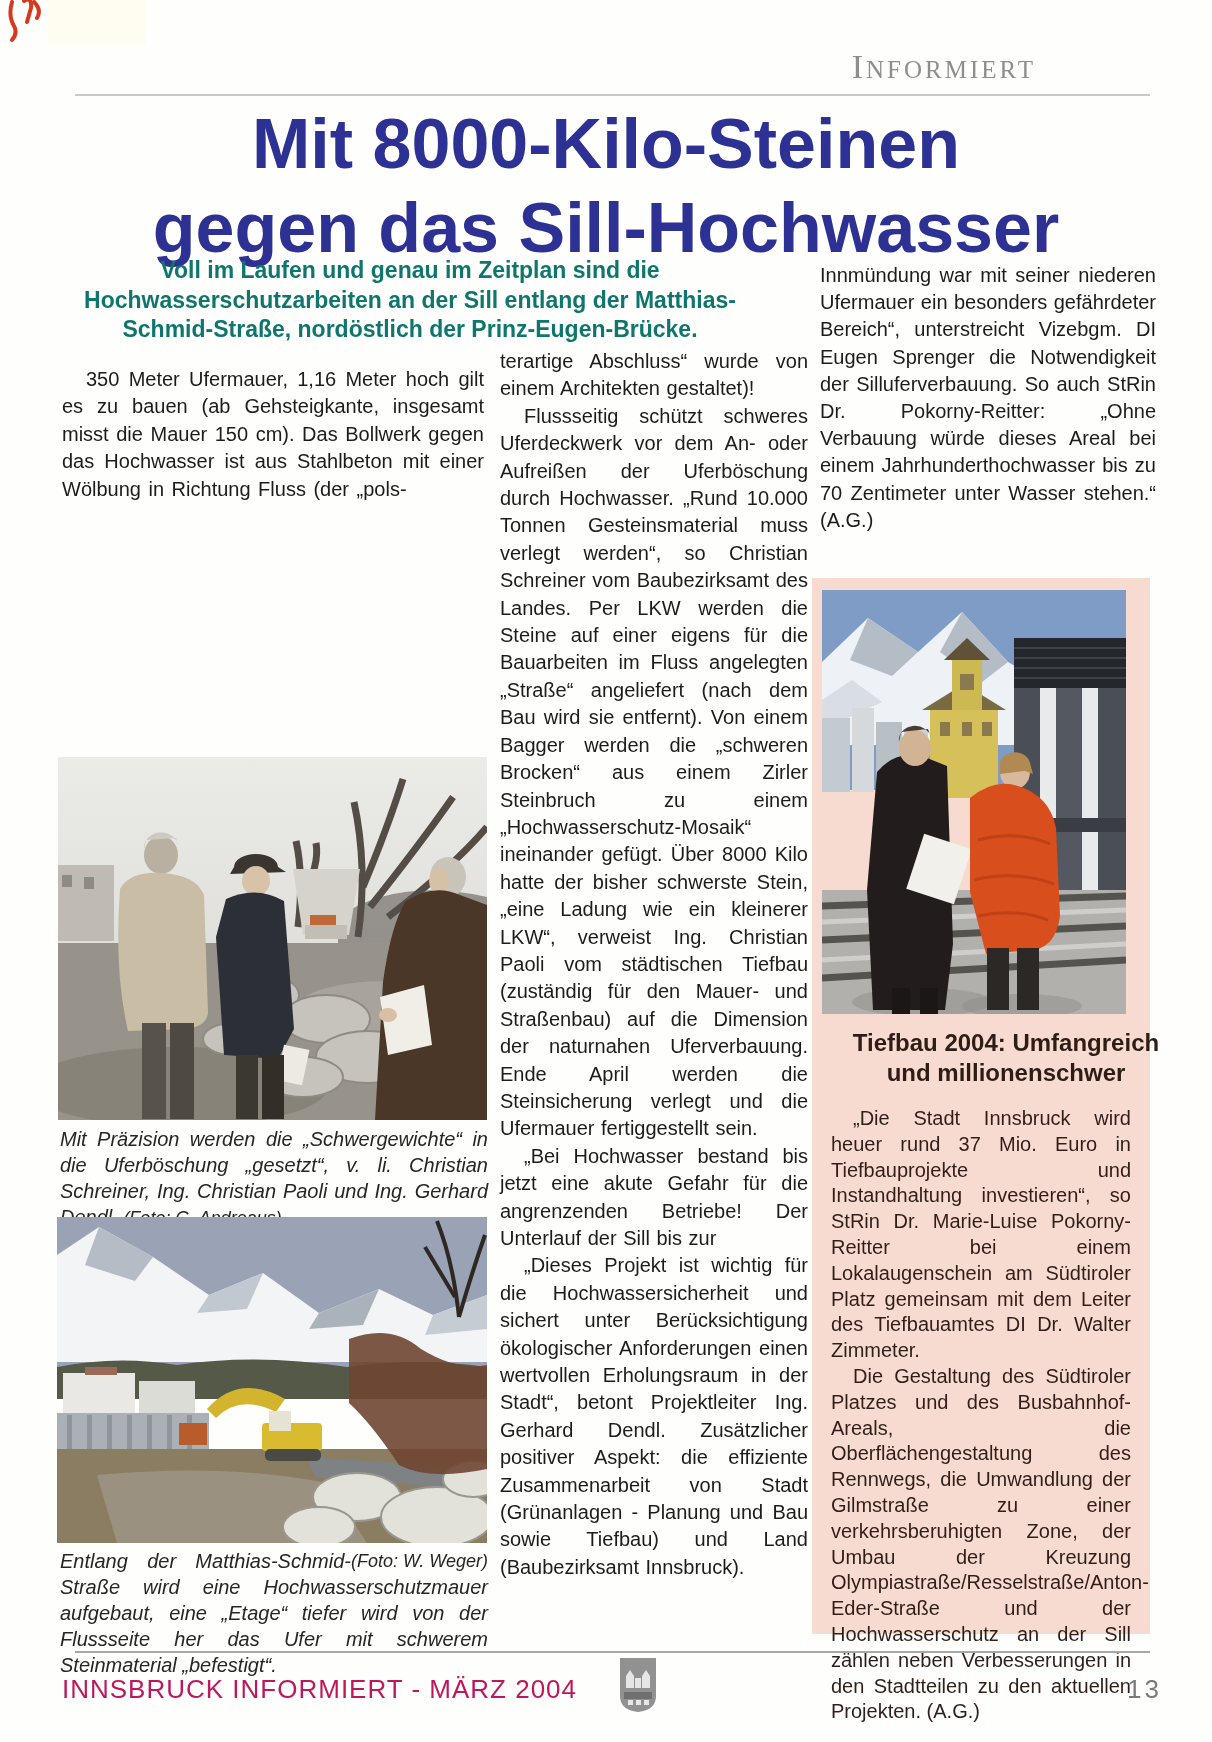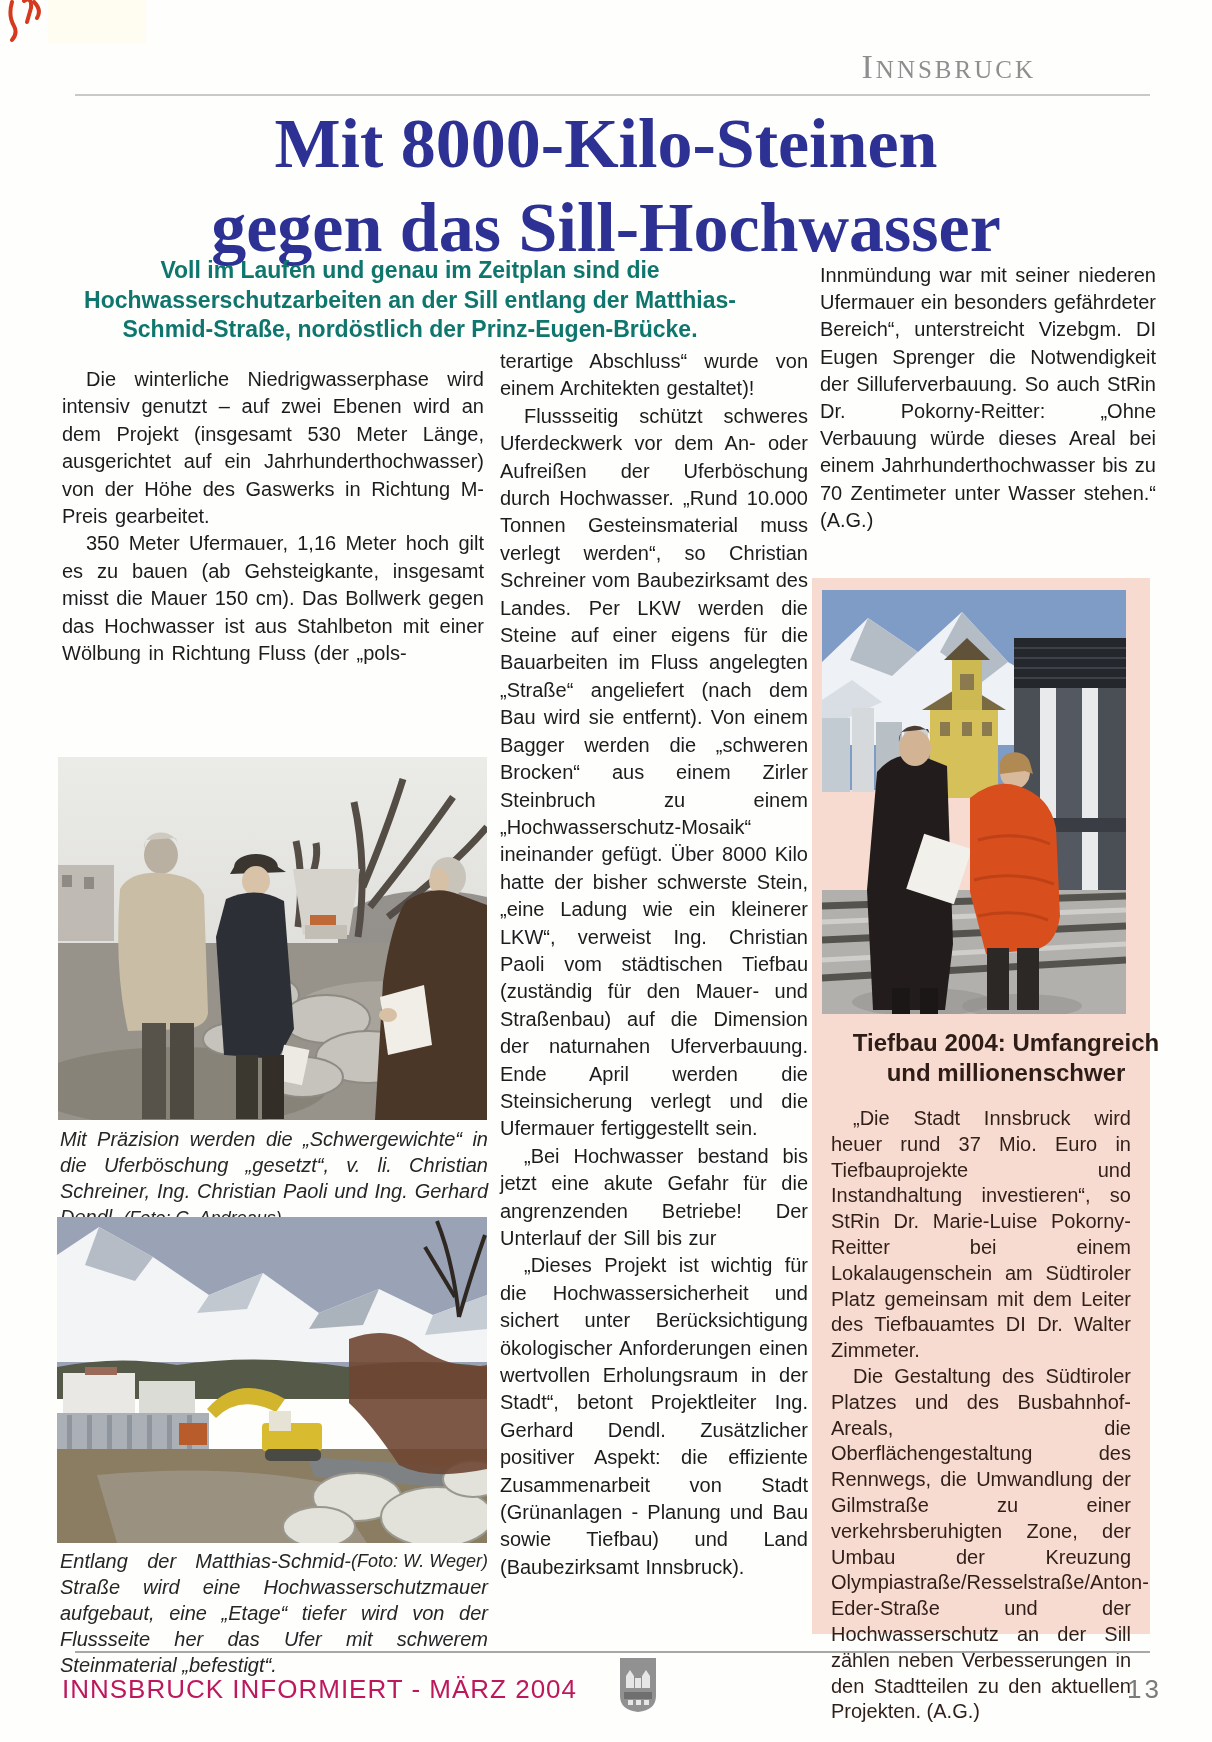--- a/index.html
+++ b/index.html
@@ -15,21 +15,21 @@
     font-size:25px;letter-spacing:3px;
   }
   .section-label::first-letter{font-size:34px;}
   .header-rule{position:absolute;top:94px;left:75px;width:1075px;height:2px;background:#c9c9c9;}
   
   .cream-patch{position:absolute;left:48px;top:0;width:98px;height:44px;background:#fffdf2;}
   .red-marks{position:absolute;left:4px;top:0;width:90px;height:56px;}
   
   .title{
     position:absolute;top:102px;left:0;width:1212px;text-align:center;
-    font-family:Liberation Serif, serif;font-weight:bold;
+    font-family:Liberation Sans, sans-serif;font-weight:bold;
     font-size:70px;line-height:84px;color:#2c3193;
   }
   
   .intro{
     position:absolute;top:256px;left:70px;width:680px;text-align:center;
     font-weight:bold;font-size:23px;line-height:29.5px;color:#0f766e;
     white-space:pre-line;
   }
   
   .col{position:absolute;text-align:justify;}
@@ -84,34 +84,33 @@
 
   <div class="cream-patch"></div>
   <svg class="red-marks" viewBox="0 0 90 56">
     <g stroke="#d63a1e" stroke-width="4" fill="none" stroke-linecap="round">
       <path d="M8,2 Q4,16 10,26 Q14,33 8,40"></path>
       <path d="M20,1 Q28,-4 27,8 L23,22"></path>
       <path d="M30,2 Q38,10 33,18"></path>
     </g>
   </svg>
 
-  <div class="section-label">INNSBRUCK</div>
+  <div class="section-label">INFORMIERT</div>
   <div class="header-rule"></div>
 
   <div class="title">
     <div>Mit 8000-Kilo-Steinen</div>
     <div>gegen das Sill-Hochwasser</div>
   </div>
 
   <div class="intro">Voll im Laufen und genau im Zeitplan sind die
 Hochwasserschutzarbeiten an der Sill entlang der Matthias-
 Schmid-Straße, nordöstlich der Prinz-Eugen-Brücke.</div>
 
   <div class="col col-1">
-    <p class="indent">Die winterliche Niedrigwasserphase wird intensiv genutzt – auf zwei Ebenen wird an dem Projekt (insgesamt 530 Meter Länge, ausgerichtet auf ein Jahrhunderthochwasser) von der Höhe des Gaswerks in Richtung M-Preis gearbeitet.</p>
     <p class="indent">350 Meter Ufermauer, 1,16 Meter hoch gilt es zu bauen (ab Gehsteigkante, insgesamt misst die Mauer 150 cm). Das Bollwerk gegen das Hochwasser ist aus Stahlbeton mit einer Wölbung in Richtung Fluss (der „pols-</p>
   </div>
 
   <svg class="photo photo-1" width="429" height="363" viewBox="0 0 429 363">
     <defs>
       <linearGradient id="p1sky" x1="0" y1="0" x2="0" y2="1">
         <stop offset="0" stop-color="#ebebe8"></stop>
           <stop offset="1" stop-color="#d6d5d0"></stop>
       </linearGradient>
     </defs>

